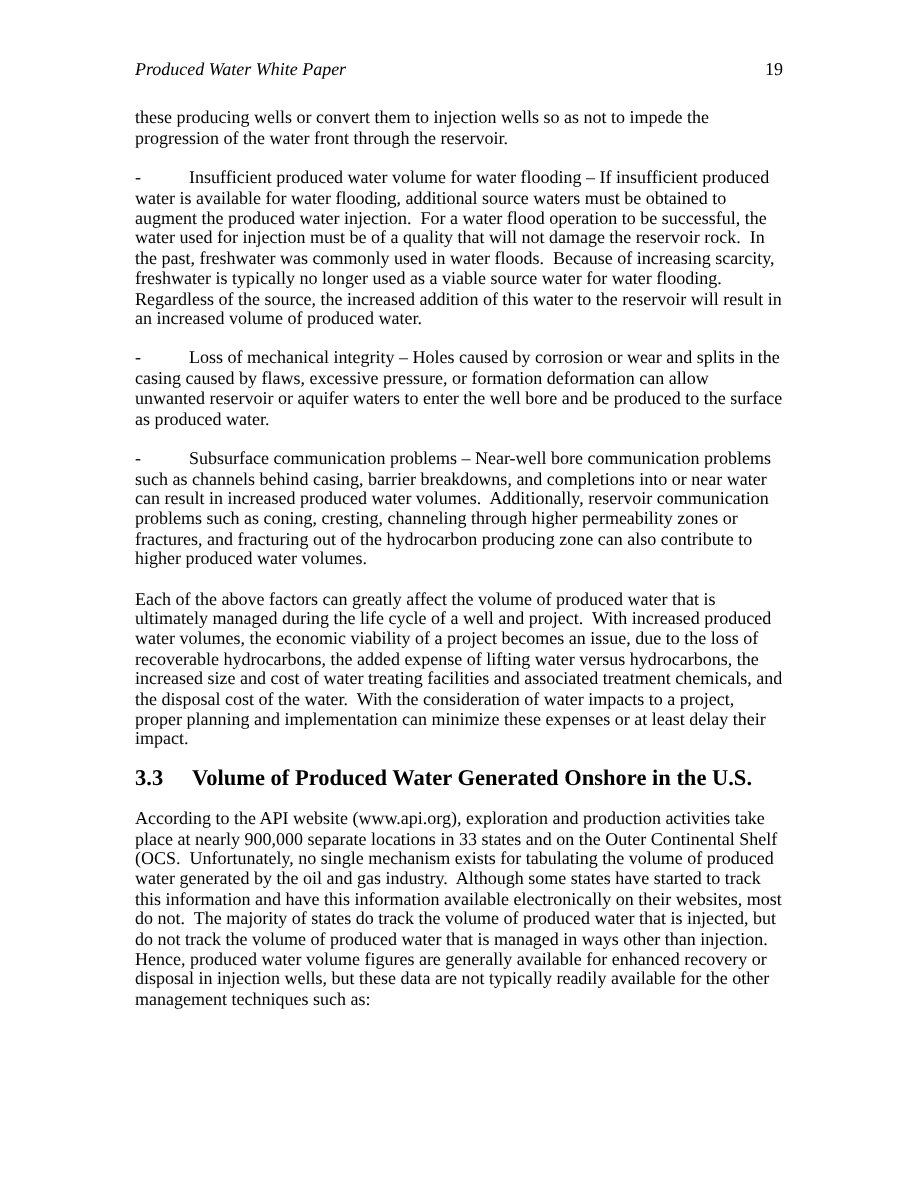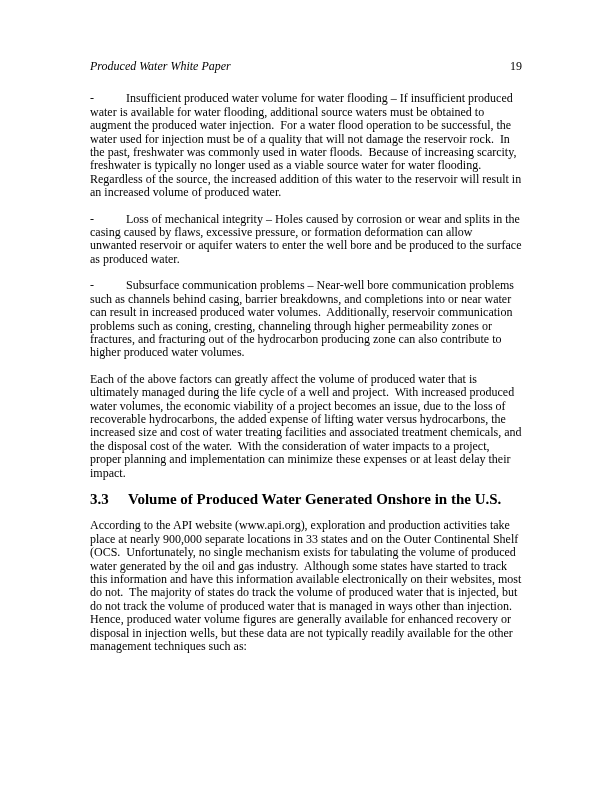--- a/index.html
+++ b/index.html
@@ -24,21 +24,20 @@
     display: flex;
     justify-content: space-between;
     align-items: baseline;
     margin: 0 0 19px 0;
   }
   .header-title {
     font-style: italic;
   }
   .page-number {
     font-style: normal;
-    margin-top: 20px;
   }
   p.body-par {
     margin: 0 0 13px 0;
     white-space: pre-wrap;
     text-align: left;
   }
   .marker {
     display: inline-block;
     width: 36px;
   }
@@ -56,20 +55,21 @@
 </head>
 <body>
 
 <div class="page">
 
   <div class="header">
     <span class="header-title">Produced Water White Paper</span>
     <span class="page-number">19</span>
   </div>
 
+  <p class="body-par">these producing wells or convert them to injection wells so as not to impede the progression of the water front through the reservoir.</p>
 
   <p class="body-par bullet"><span class="marker">-</span><span>Insufficient produced water volume for water flooding – If insufficient produced water is available for water flooding, additional source waters must be obtained to augment the produced water injection.  For a water flood operation to be successful, the water used for injection must be of a quality that will not damage the reservoir rock.  In the past, freshwater was commonly used in water floods.  Because of increasing scarcity, freshwater is typically no longer used as a viable source water for water flooding.  Regardless of the source, the increased addition of this water to the reservoir will result in an increased volume of produced water.</span></p>
 
   <p class="body-par bullet"><span class="marker">-</span><span>Loss of mechanical integrity – Holes caused by corrosion or wear and splits in the casing caused by flaws, excessive pressure, or formation deformation can allow unwanted reservoir or aquifer waters to enter the well bore and be produced to the surface as produced water.</span></p>
 
   <p class="body-par bullet"><span class="marker">-</span><span>Subsurface communication problems – Near-well bore communication problems such as channels behind casing, barrier breakdowns, and completions into or near water can result in increased produced water volumes.  Additionally, reservoir communication problems such as coning, cresting, channeling through higher permeability zones or fractures, and fracturing out of the hydrocarbon producing zone can also contribute to higher produced water volumes.</span></p>
 
   <p class="body-par">Each of the above factors can greatly affect the volume of produced water that is ultimately managed during the life cycle of a well and project.  With increased produced water volumes, the economic viability of a project becomes an issue, due to the loss of recoverable hydrocarbons, the added expense of lifting water versus hydrocarbons, the increased size and cost of water treating facilities and associated treatment chemicals, and the disposal cost of the water.  With the consideration of water impacts to a project, proper planning and implementation can minimize these expenses or at least delay their impact.</p>
 
   <h2 class="section-heading"><span class="sec-num">3.3</span><span>Volume of Produced Water Generated Onshore in the U.S.</span></h2>

